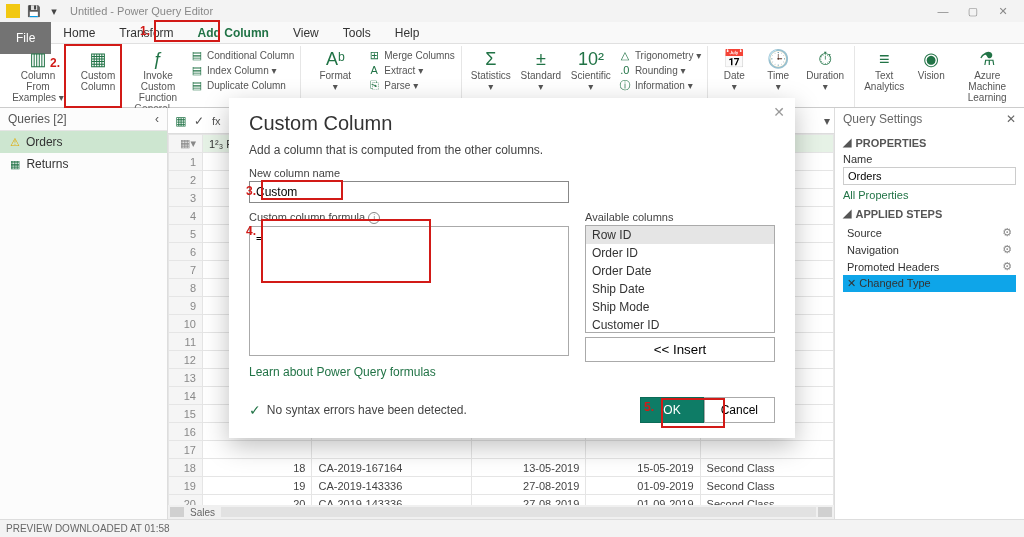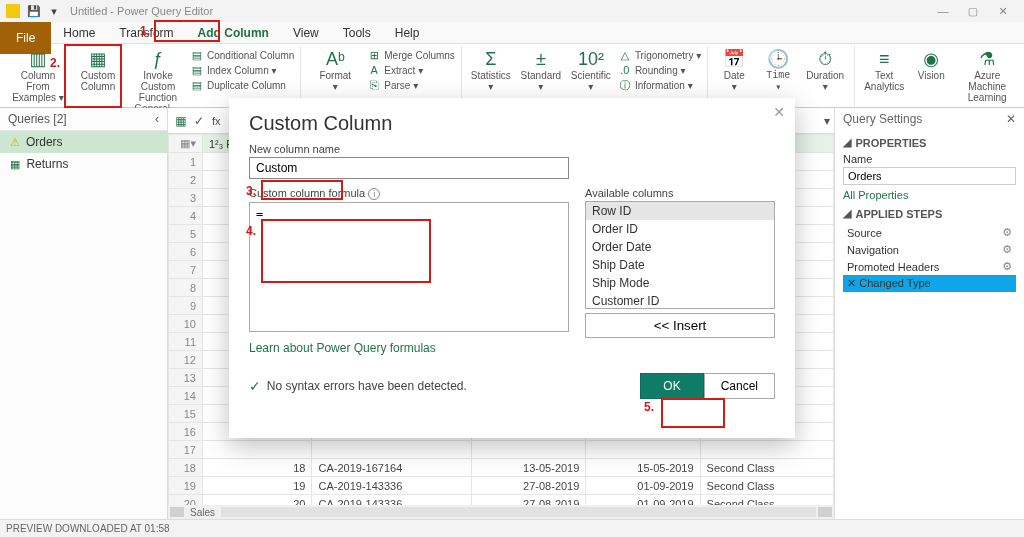--- a/index.html
+++ b/index.html
@@ -32,21 +32,21 @@
 
   
   .tabsrow {
     height: 22px;
     display: flex;
     align-items: stretch;
     background: #f9f9f9;
     border-bottom: 1px solid #e0e0e0;
   }
   .file-tab {
-    background: #a16207;
+    background: #737373;
     color: #fff;
     padding: 16px 16px;
     display: flex;
     align-items: center;
   }
   .menu-tab {
     padding: 0 12px;
     display: flex;
     align-items: center;
     color: #333;
@@ -339,21 +339,21 @@
 
   <div class="ribbon-group">
     <div class="ribbon-btns">
       <div class="rbtn-big" style="width:40px">
           <div class="ic">📅</div>
           <span style="white-space:pre-line;">Date
 ▾</span>
         </div>
       <div class="rbtn-big" style="width:40px">
           <div class="ic">🕒</div>
-          <span style="white-space:pre-line;font-family:Liberation Mono, monospace;">Time
+          <span style="white-space:pre-line;">Time
 ▾</span>
         </div>
       <div class="rbtn-big" style="width:46px">
           <div class="ic">⏱</div>
           <span style="white-space:pre-line;">Duration
 ▾</span>
         </div>
     </div>
     <div class="grp-label"></div>
   </div>
@@ -629,20 +629,21 @@
 </div>
 
 <div class="status">
   <span>PREVIEW DOWNLOADED AT 01:58</span>
 </div>
 
 <div class="overlay">
   <div class="dialog">
     <span class="close-x">✕</span>
     <h1>Custom Column</h1>
+    <p class="sub">Add a column that is computed from the other columns.</p>
 
     <div class="fieldlbl">New column name</div>
     <input class="nc" value="Custom" style="">
 
     <div class="cols-row">
       <div>
         <div class="fieldlbl" style="margin-top:0">
           <span>Custom column formula</span>
           <span class="infoic">i</span>
         </div>

